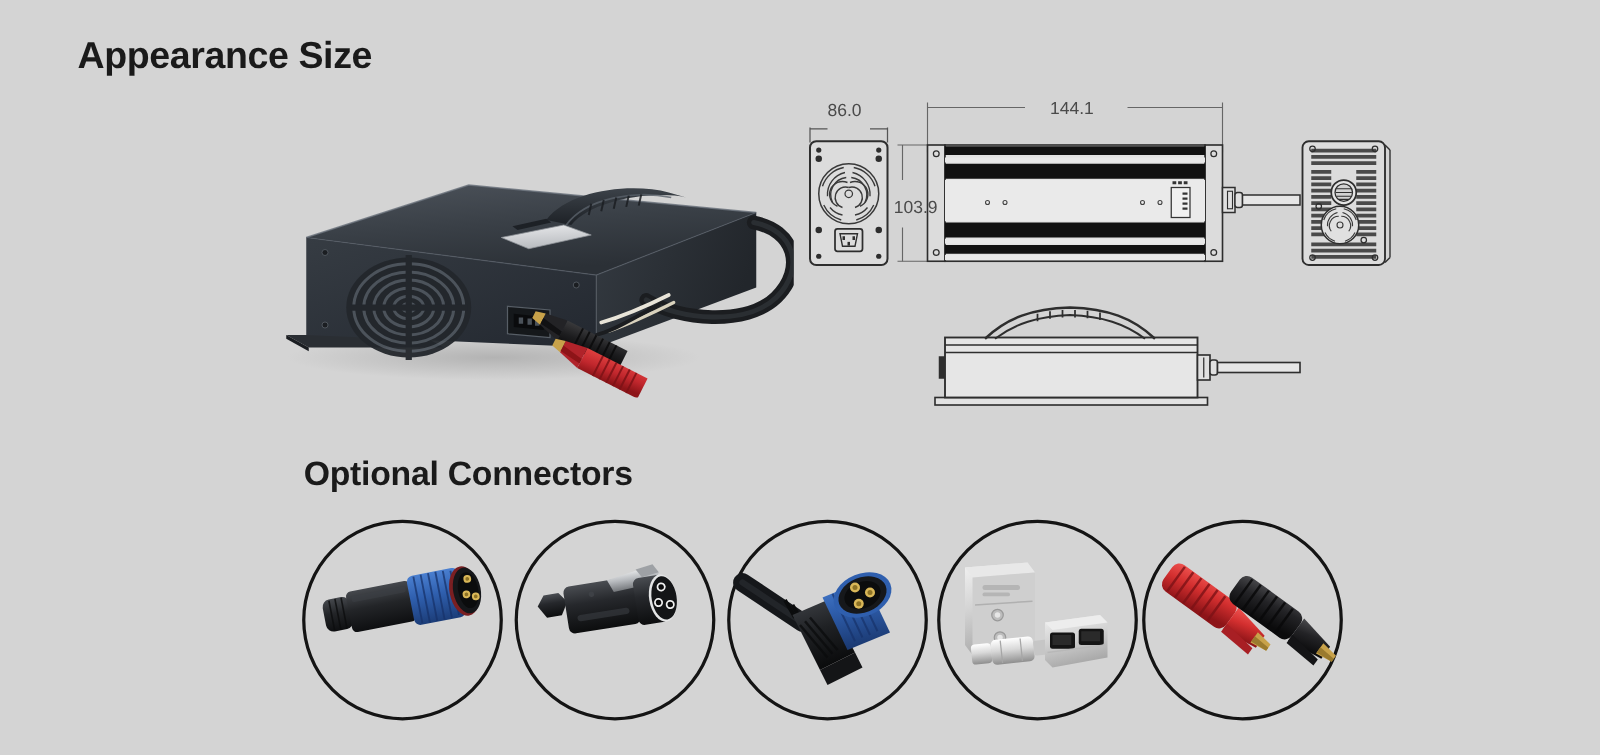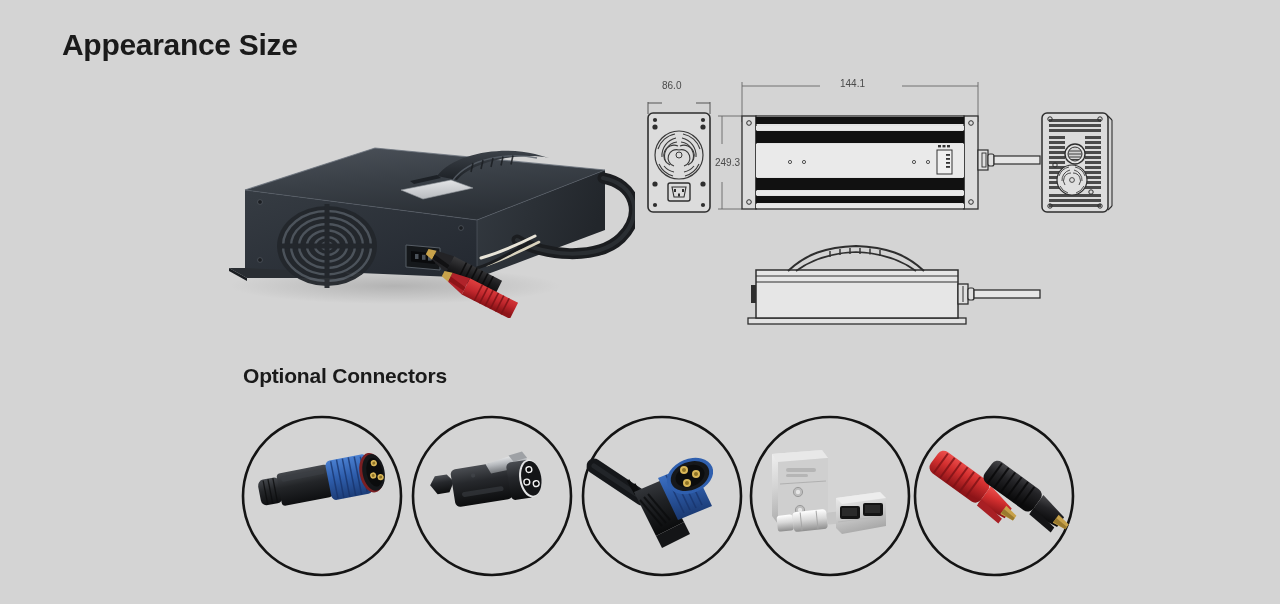--- a/index.html
+++ b/index.html
@@ -13,27 +13,27 @@
   .abs{position:absolute;}
 
   
   #title-appearance{
     left:62px;top:28px;
     font-size:30px;font-weight:bold;color:#1a1a1a;
     letter-spacing:-0.3px;
   }
   #title-connectors{
     left:243px;top:364px;
-    font-size:21px;font-weight:bold;color:#1a1a1a;
+    font-size:27px;font-weight:bold;color:#1a1a1a;
     letter-spacing:-0.2px;
   }
 
   
   .dim-text{
-    font-size:10px;color:#4a4a4a;
+    font-size:14px;color:#4a4a4a;
     font-family:"Liberation Sans", sans-serif;
     white-space:nowrap;
   }
 </style>
 </head>
 <body>
 
 <div class="stage">
 
   <div class="abs" id="title-appearance">Appearance Size</div>
@@ -408,21 +408,21 @@
         <rect x="338" y="218" width="6" height="12" rx="2" fill="#e0e0e0" stroke="#2e2e2e" stroke-width="1.2"></rect>
         <rect x="344" y="220" width="66" height="8" fill="#e6e6e6" stroke="#2e2e2e" stroke-width="1.3"></rect>
       </g>
     </svg>
   </div>
 
   <div class="abs dim-text" style="left:662px;top:80px;">86.0</div>
 
   <div class="abs dim-text" style="left:840px;top:78px;">144.1</div>
 
-  <div class="abs dim-text" style="left:715px;top:157px;">249.3</div>
+  <div class="abs dim-text" style="left:715px;top:157px;">103.9</div>
 
   <div class="abs" id="title-connectors">Optional Connectors</div>
 
   <div class="abs" style="left:240px;top:414px;width:165px;height:165px;">
     <svg width="165" height="165" viewBox="0 0 165 165">
       <defs>
         <linearGradient id="c1blue" x1="0" y1="0" x2="0" y2="1">
           <stop offset="0" stop-color="#4a7fd0"></stop>
           <stop offset="0.45" stop-color="#2f5fae"></stop>
           <stop offset="1" stop-color="#1c3d78"></stop>

